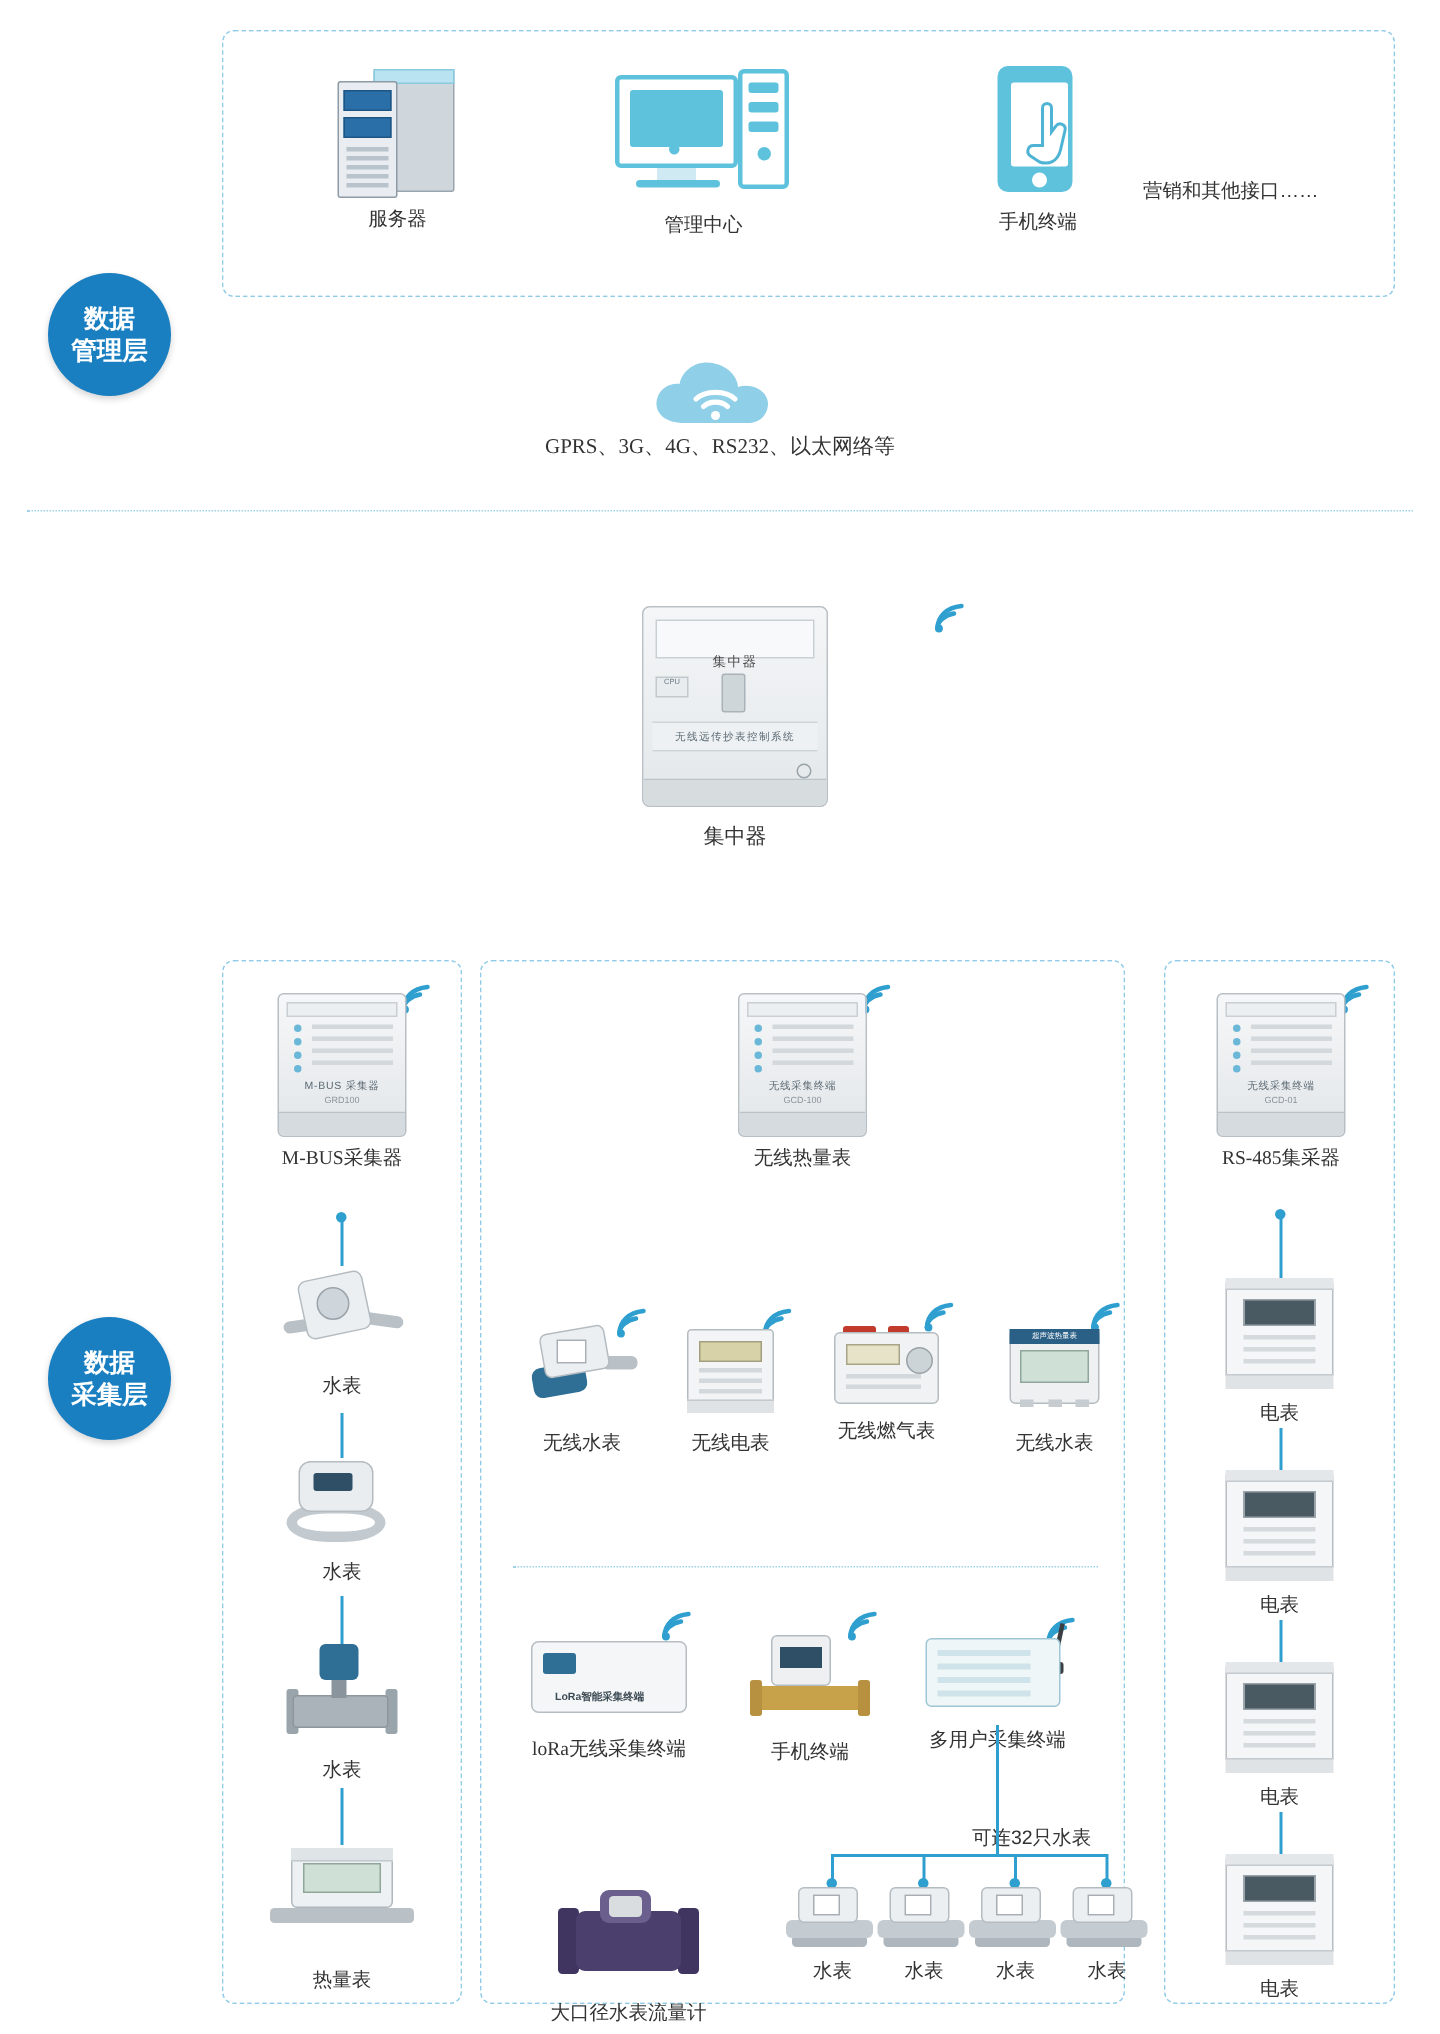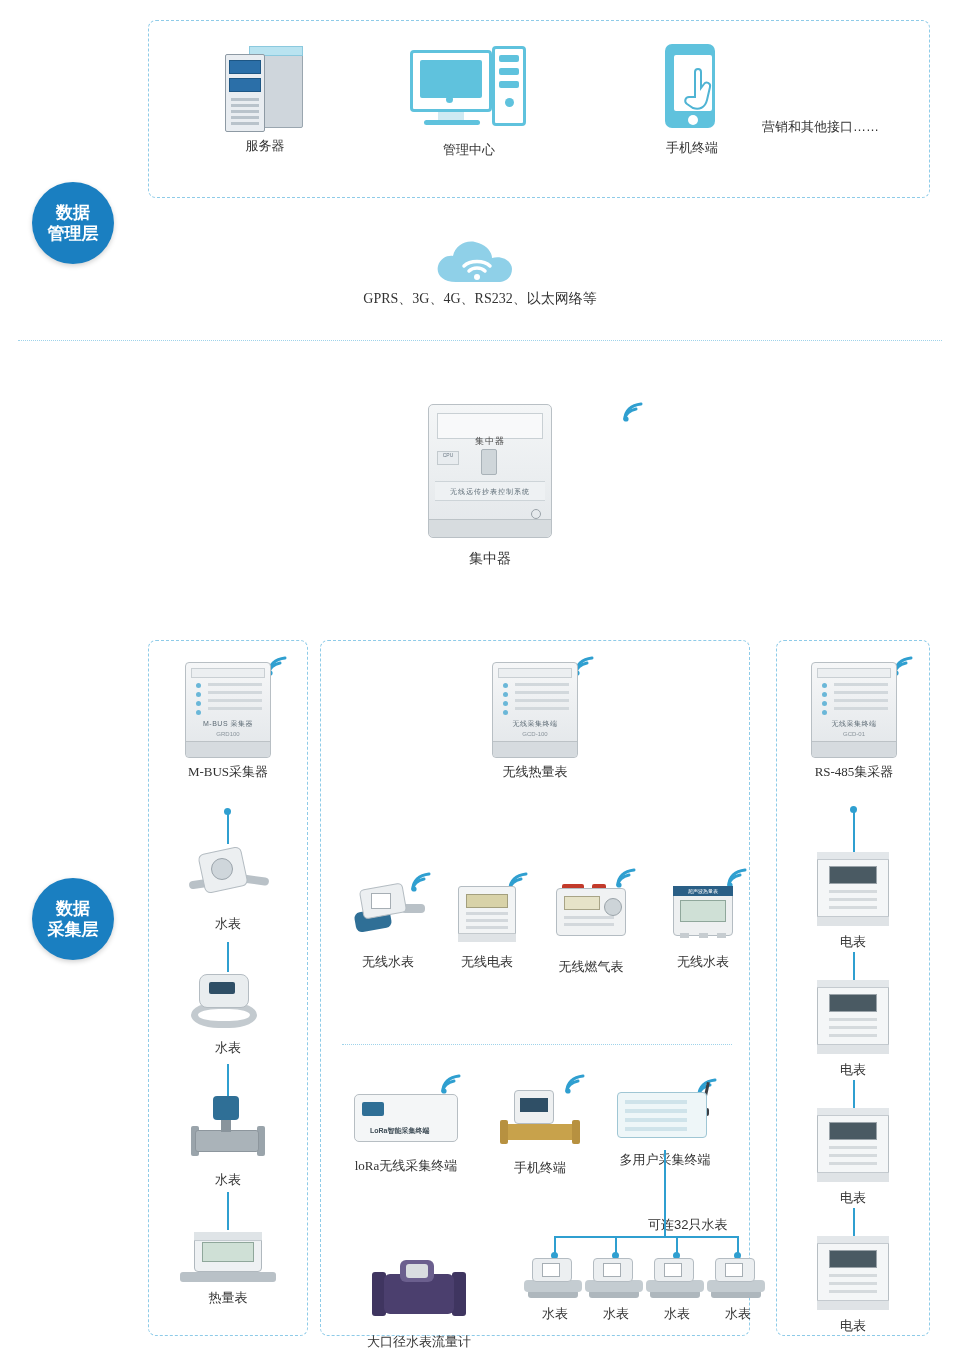--- a/index.html
+++ b/index.html
@@ -431,21 +431,21 @@
 
 <div class="vline" style="left:227px; top:1192px; height:38px;"></div>
 
 <div class="node" style="left:180px; top:1230px; width:96px;">
   <div class="heatmeter">
     <div class="pl"></div>
       <div class="bd"></div>
       <div class="top"></div>
       <div class="lcd"></div>
   </div>
-  <div class="label" style="margin-top:2px;">热量表</div>
+  <div class="label" style="margin-top:24px;">热量表</div>
 </div>
 
 <div class="node" style="left:477px; top:662px; width:116px;">
   <svg class="wifi" style="left:96px; top:-6px; position:absolute;" viewBox="0 0 22 20">
     <path d="M3 17 C3 9 9 3 19 2" stroke="#2f9fd0" stroke-width="3" fill="none" stroke-linecap="round"></path>
     <path d="M3 17 C3 12 8 8 14 7" stroke="#2f9fd0" stroke-width="3" fill="none" stroke-linecap="round"></path>
     <circle cx="4" cy="17" r="2.6" fill="#2f9fd0"></circle>
   </svg>
   <div class="collector">
     <div class="top"></div>
@@ -512,21 +512,21 @@
     <div class="red"></div>
       <div class="red2"></div>
       <div class="bd"></div>
     <div class="lcd"></div>
       <div class="dial"></div>
     <div class="rows">
         <i></i>
         <i></i>
       </div>
   </div>
-  <div class="label" style="margin-top:17px;">无线燃气表</div>
+  <div class="label" style="margin-top:4px;">无线燃气表</div>
 </div>
 
 <div class="node" style="left:660px; top:884px; width:86px;">
   <svg class="wifi" style="left:66px; top:-16px; position:absolute;" viewBox="0 0 22 20">
     <path d="M3 17 C3 9 9 3 19 2" stroke="#2f9fd0" stroke-width="3" fill="none" stroke-linecap="round"></path>
     <path d="M3 17 C3 12 8 8 14 7" stroke="#2f9fd0" stroke-width="3" fill="none" stroke-linecap="round"></path>
     <circle cx="4" cy="17" r="2.6" fill="#2f9fd0"></circle>
   </svg>
   <div class="dev-heat">
     <div class="bd"></div>

